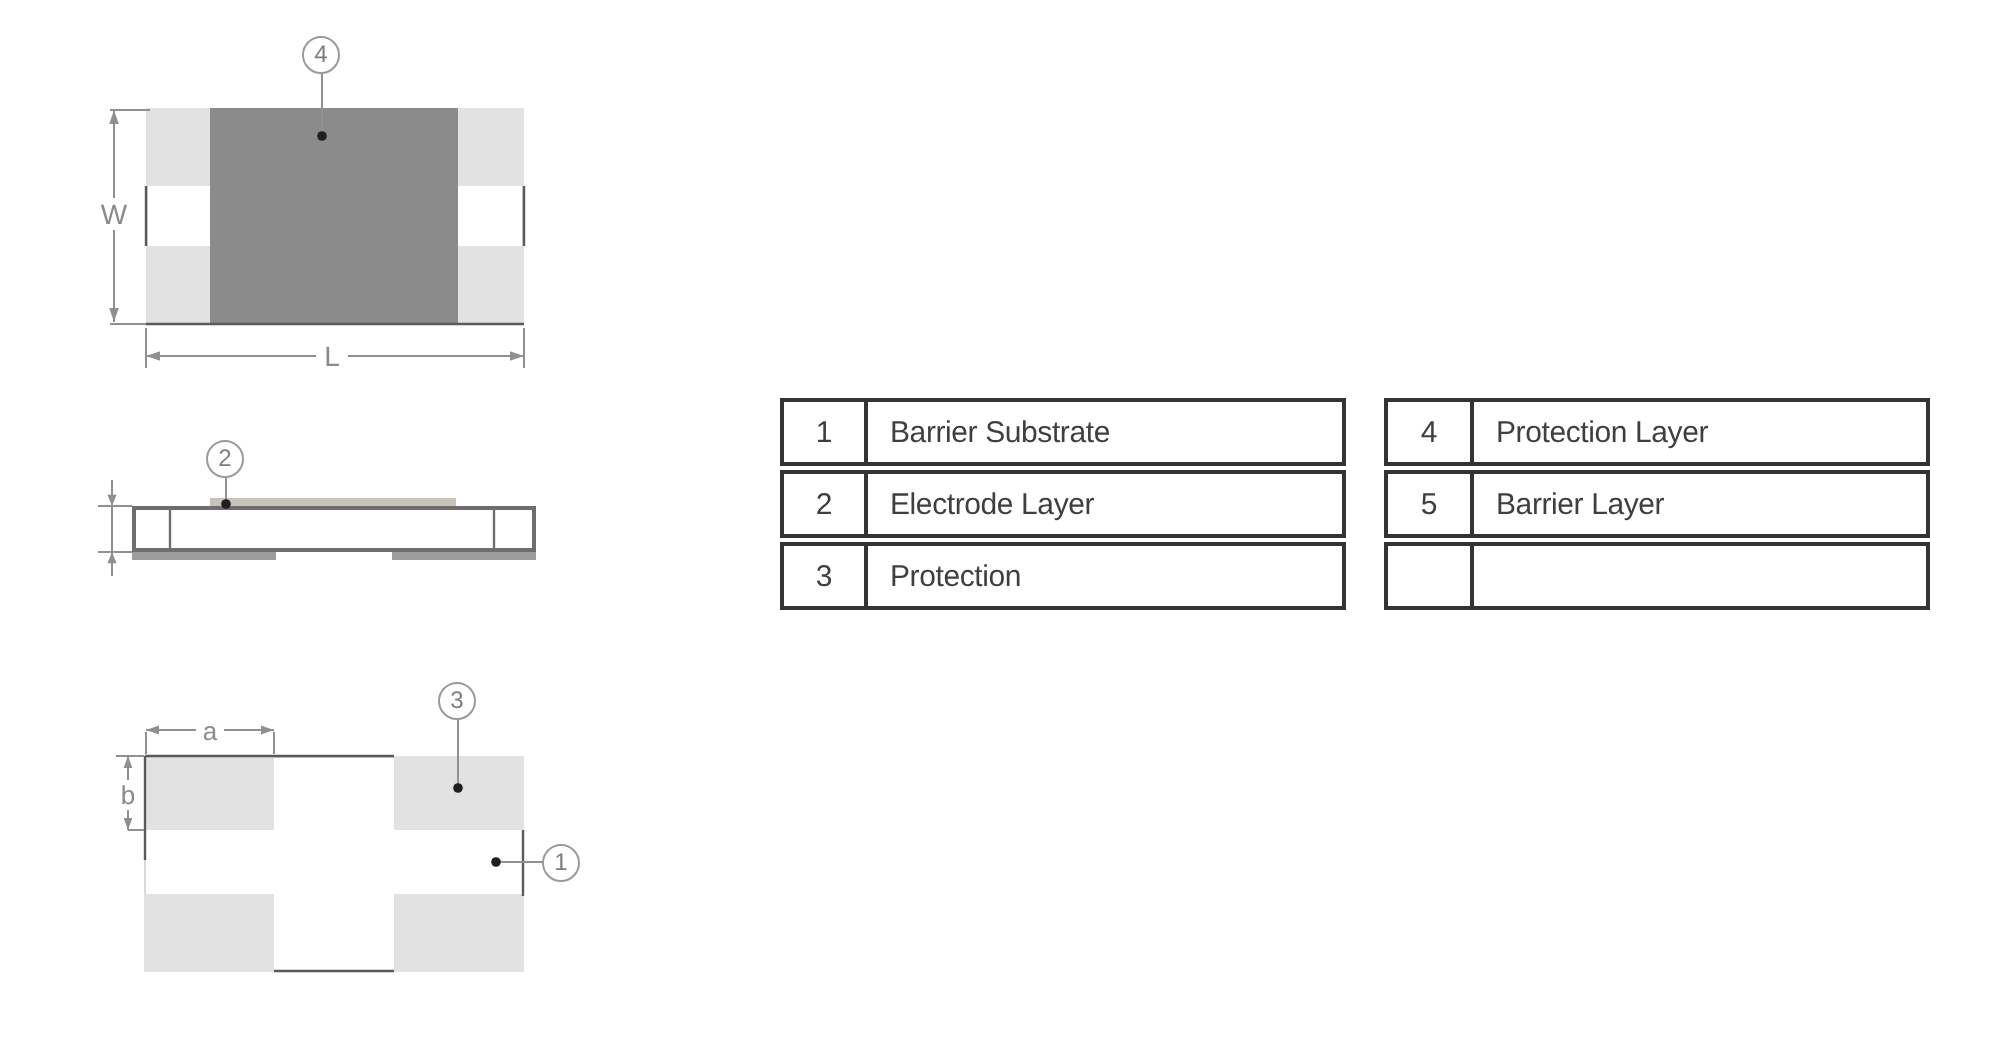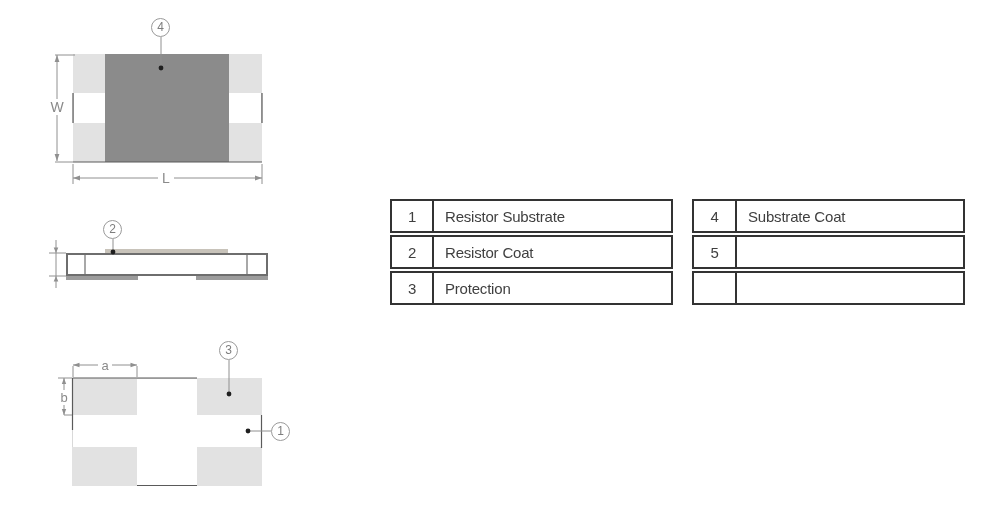--- a/index.html
+++ b/index.html
@@ -128,39 +128,40 @@
   <div class="dimlbl small" style="left:57px;top:390px;">b</div>
 
   <div class="callout" style="left:151px;top:18px;">4</div>
   <div class="callout" style="left:103px;top:220px;">2</div>
   <div class="callout" style="left:219px;top:341px;">3</div>
   <div class="callout" style="left:271px;top:422px;">1</div>
 
   <div class="ltable" style="left:390px;top:199px;width:283px;">
     <div class="lrow">
       <div class="lnum" style="width:42px;">1</div>
-      <div class="llab">Resistor Substrate</div>
+      <div class="llab">Barrier Substrate</div>
     </div>
     <div class="lrow">
       <div class="lnum" style="width:42px;">2</div>
-      <div class="llab">Resistor Coat</div>
+      <div class="llab">Electrode Layer</div>
     </div>
     <div class="lrow">
       <div class="lnum" style="width:42px;">3</div>
       <div class="llab">Protection</div>
     </div>
   </div>
 
   <div class="ltable" style="left:692px;top:199px;width:273px;">
     <div class="lrow">
       <div class="lnum" style="width:43px;">4</div>
-      <div class="llab">Substrate Coat</div>
+      <div class="llab">Protection Layer</div>
     </div>
     <div class="lrow">
       <div class="lnum" style="width:43px;">5</div>
+      <div class="llab">Barrier Layer</div>
     </div>
     <div class="lrow">
       <div class="lnum" style="width:43px;"></div>
       <div class="llab"></div>
     </div>
   </div>
 
 </div>
 
 </body></html>

